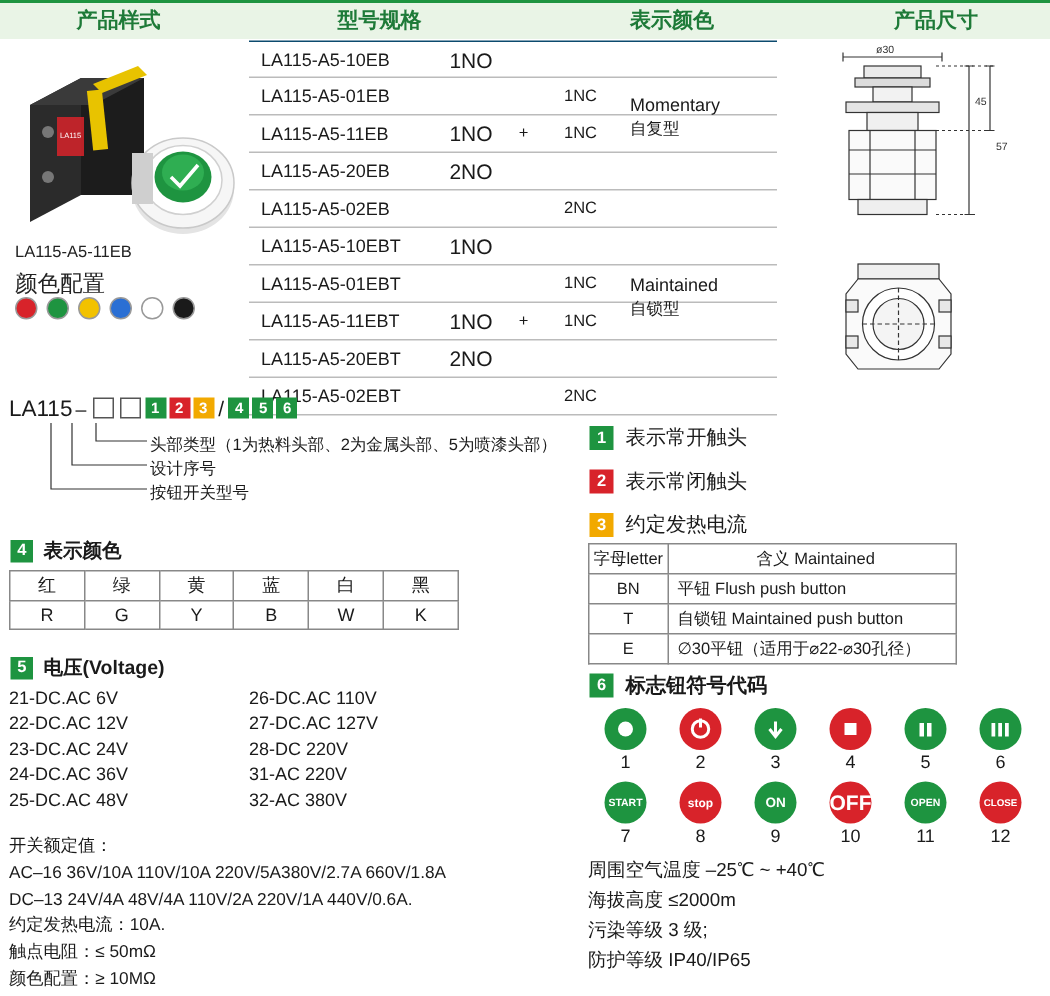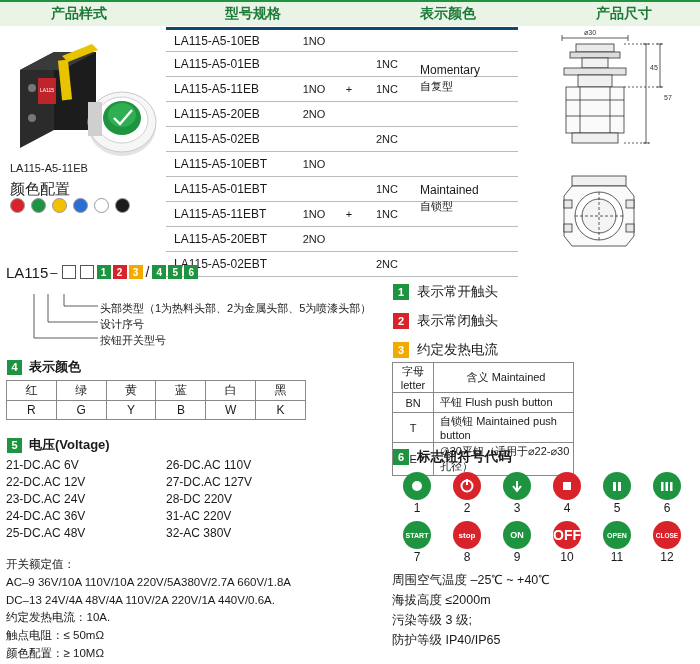--- a/index.html
+++ b/index.html
@@ -33,23 +33,23 @@
   
   .prodimg { position: absolute; left: 10px; top: 30px; width: 150px; height: 130px; }
   .cap1 { position: absolute; left: 10px; top: 162px; font-size: 11px; color: #222; }
   .cap2 { position: absolute; left: 10px; top: 180px; font-size: 15px; color: #222; }
   .dots { position: absolute; left: 10px; top: 198px; display: flex; gap: 6px; }
   .dot { width: 15px; height: 15px; border-radius: 50%; border: 1px solid #999; }
 
   
   .mtable { position: absolute; left: 166px; top: 27px; width: 352px; }
   .mrow { display: flex; height: 25px; border-bottom: 1px solid #bbb; align-items: center; }
-  .mrow:first-child { border-top: 3px solid #0c4a6e; }
+  .mrow:first-child { border-top: 1px solid #0c4a6e; }
   .mname { width: 126px; padding-left: 8px; font-size: 12px; }
-  .mno { width: 44px; text-align: center; font-size: 11px; }
+  .mno { width: 44px; text-align: center; font-size: 14px; }
   .mplus { width: 26px; text-align: center; font-size: 11px; }
   .mnc { width: 50px; text-align: center; font-size: 11px; }
   .mtype {
     position: absolute; left: 420px; width: 98px; text-align: left;
     font-size: 12px; line-height: 1.45;
   }
   .mtype .sub { font-size: 11px; }
 
   
   .dim1 { position: absolute; left: 524px; top: 30px; width: 170px; height: 135px; }
@@ -63,21 +63,21 @@
   .numbox {
     display: inline-flex; align-items: center; justify-content: center;
     width: 14px; height: 14px; color: #fff; font-size: 10px; font-weight: bold;
     margin: 0 1px; vertical-align: middle;
   }
   .nb-green { background: #1e9440; }
   .nb-red { background: #d8232a; }
   .slash { margin: 0 2px; font-size: 14px; }
   .plain { font-size: 13px; margin: 0 2px; }
 
-  .leaders { position: relative; height: 62px; margin-left: 28px; margin-top: 14px; font-size: 11px; }
+  .leaders { position: relative; height: 62px; margin-left: 28px; margin-top: 2px; font-size: 11px; }
   .leaders div { position: absolute; white-space: nowrap; }
 
   
   .sechead { display: flex; align-items: center; gap: 6px; font-size: 13px; font-weight: bold; }
   .colorsec { position: absolute; left: 6px; top: 358px; width: 310px; }
   .ctable { margin-top: 4px; border-collapse: collapse; width: 300px; }
   .ctable td { border: 1px solid #888; height: 19px; text-align: center; font-size: 12px; }
 
   
   .voltsec { position: absolute; left: 6px; top: 436px; width: 340px; }
@@ -85,21 +85,21 @@
   .vgrid span { white-space: nowrap; }
 
   
   .ratings { position: absolute; left: 6px; top: 556px; width: 350px; font-size: 11.5px; line-height: 1.55; }
 
   
   .rlegend { position: absolute; left: 392px; top: 283px; width: 300px; }
   .rl-item { display: flex; align-items: center; gap: 7px; font-size: 13.5px; margin-bottom: 11px; }
 
   
-  .itable { position: absolute; left: 392px; top: 362px; border-collapse: collapse; width: 182px; }
+  .itable { position: absolute; left: 392px; top: 362px; border-collapse: collapse; width: 246px; }
   .itable td { border: 1px solid #888; height: 20px; font-size: 11px; text-align: center; }
   .itable .c-letter { width: 46px; }
   .itable .c-mean { width: 168px; text-align: left; padding-left: 6px; }
 
   
   .symhead { position: absolute; left: 392px; top: 448px; display: flex; align-items: center; gap: 7px; font-size: 13.5px; font-weight: bold; }
   .symgrid { position: absolute; left: 392px; top: 472px; width: 300px; }
   .symrow { display: flex; }
   .symcell { width: 50px; text-align: center; }
   .symcirc {
@@ -358,21 +358,21 @@
       <span>28-DC       220V</span>
       <span>24-DC.AC  36V</span>
       <span>31-AC       220V</span>
       <span>25-DC.AC  48V</span>
       <span>32-AC       380V</span>
     </div>
   </div>
 
   <div class="ratings">
     <div>开关额定值：</div>
-    <div>AC–9  36V/10A   110V/10A   220V/5A380V/2.7A   660V/1.8A</div>
+    <div>AC–16  36V/10A   110V/10A   220V/5A380V/2.7A   660V/1.8A</div>
     <div>DC–13 24V/4A  48V/4A  110V/2A 220V/1A  440V/0.6A.</div>
     <div>约定发热电流：10A.</div>
     <div>触点电阻：≤ 50mΩ</div>
     <div>颜色配置：≥ 10MΩ</div>
     <div>机械寿命：一般钮 ≥ 100×10⁴次</div>
   </div>
 
   <div class="rlegend">
     <div class="rl-item">
       <span class="numbox" style="background:#1e9440;width:16px;height:16px;font-size:11px">1</span>

